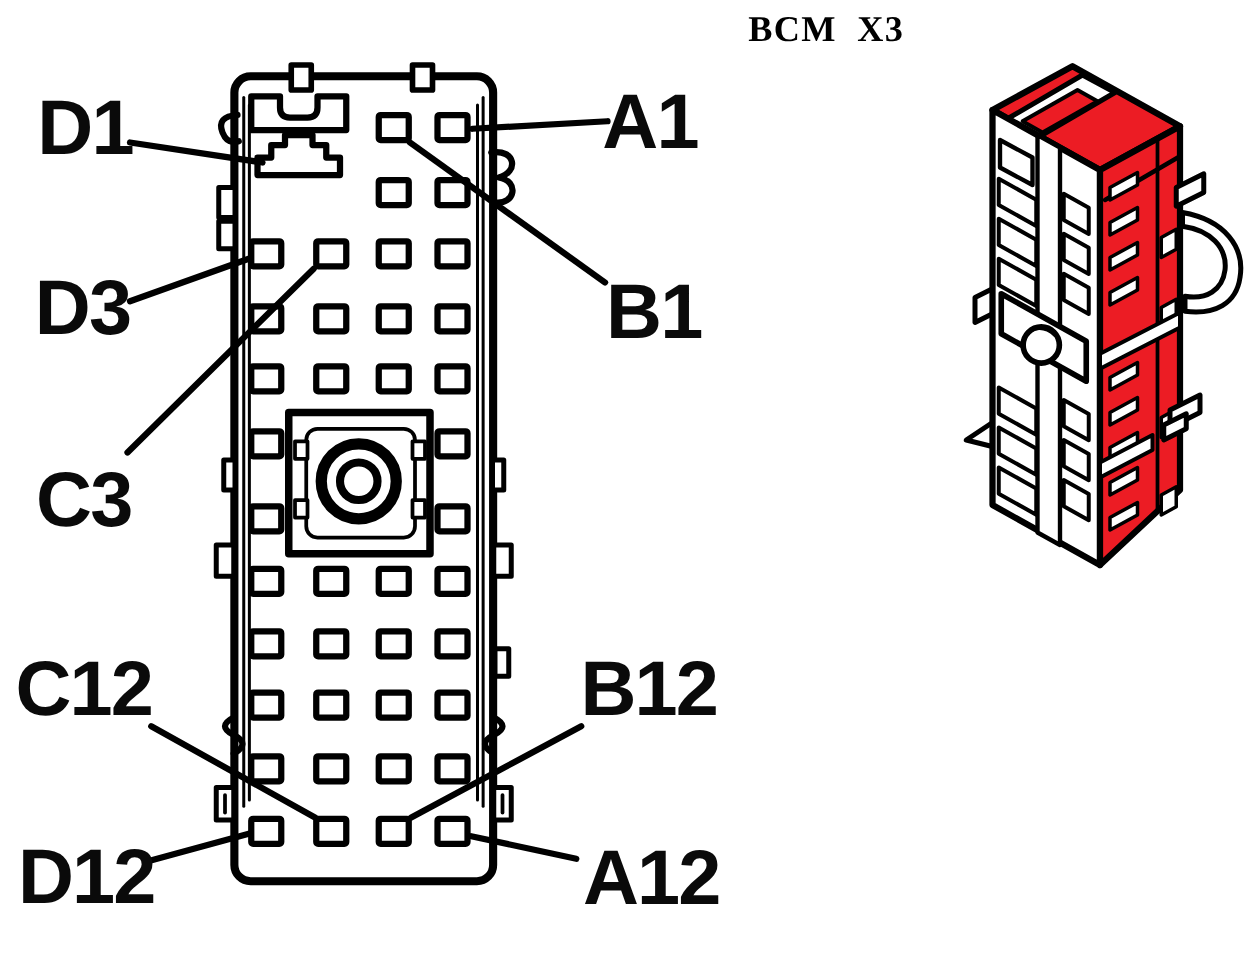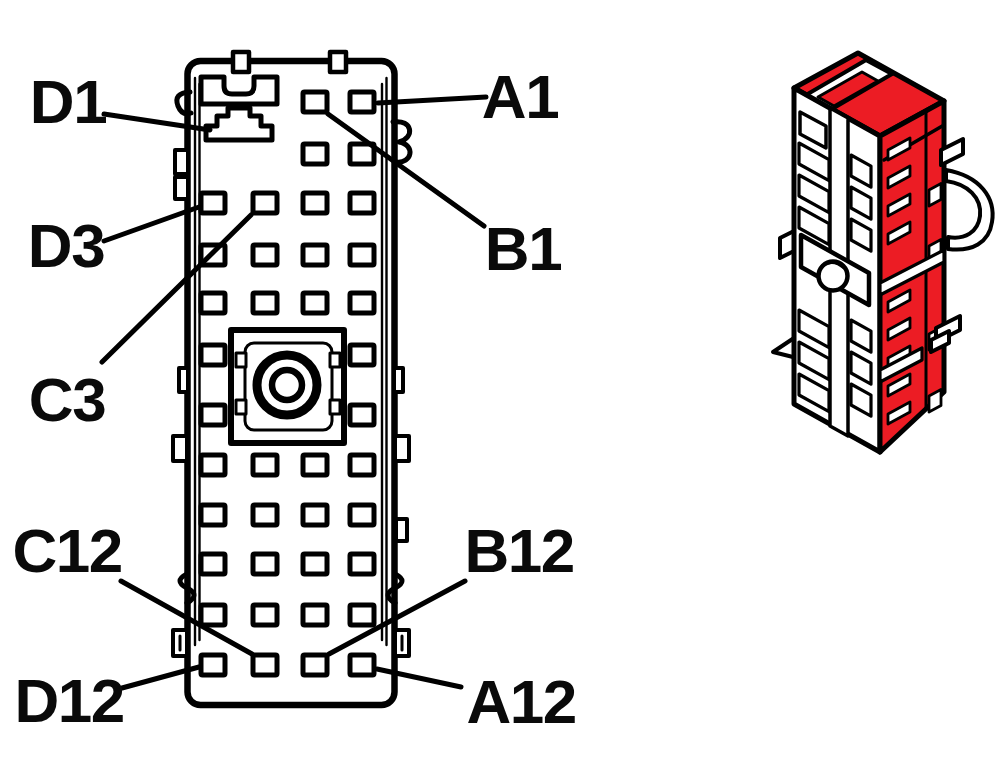--- a/index.html
+++ b/index.html
@@ -10,20 +10,21 @@
          color:#000;white-space:pre;letter-spacing:1px;}
   svg{position:absolute;left:0;top:0;}
   .pinlabel{font-family:"Liberation Sans",sans-serif;font-weight:bold;
             font-size:62px;letter-spacing:-1.5px;fill:#0a0a0a;}
 </style>
 </head>
 <body>
 
 <div class="stage">
 
+  <div class="title">BCM  X3</div>
 
   <svg width="1003" height="778" viewBox="0 0 1003 778">
 
     <g stroke="#000" stroke-linejoin="round" stroke-linecap="round">
 
       <rect x="187.5" y="61" width="207" height="644" rx="13" fill="#fff" stroke-width="6.5"></rect>
 
       <g stroke-width="2.4" fill="none">
         <line x1="195" y1="78" x2="195" y2="645"></line>
         <line x1="199.5" y1="84" x2="199.5" y2="640"></line>

